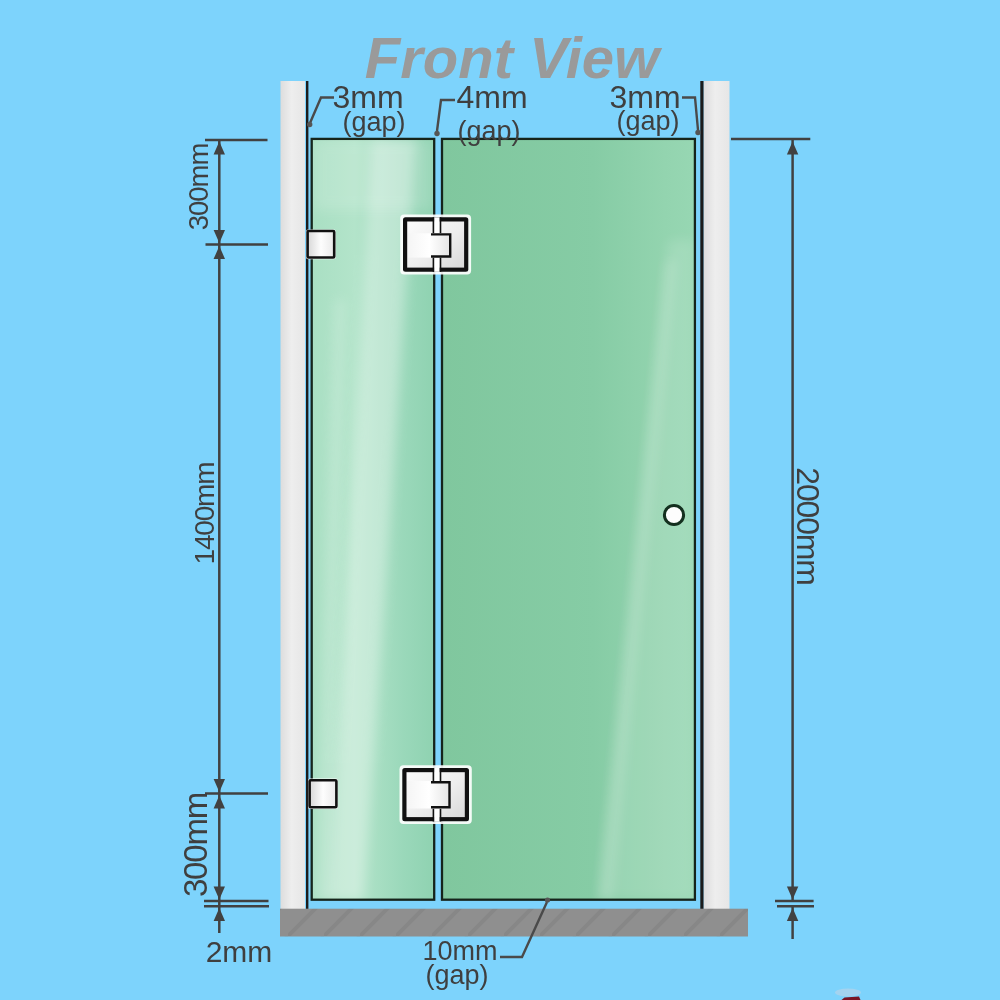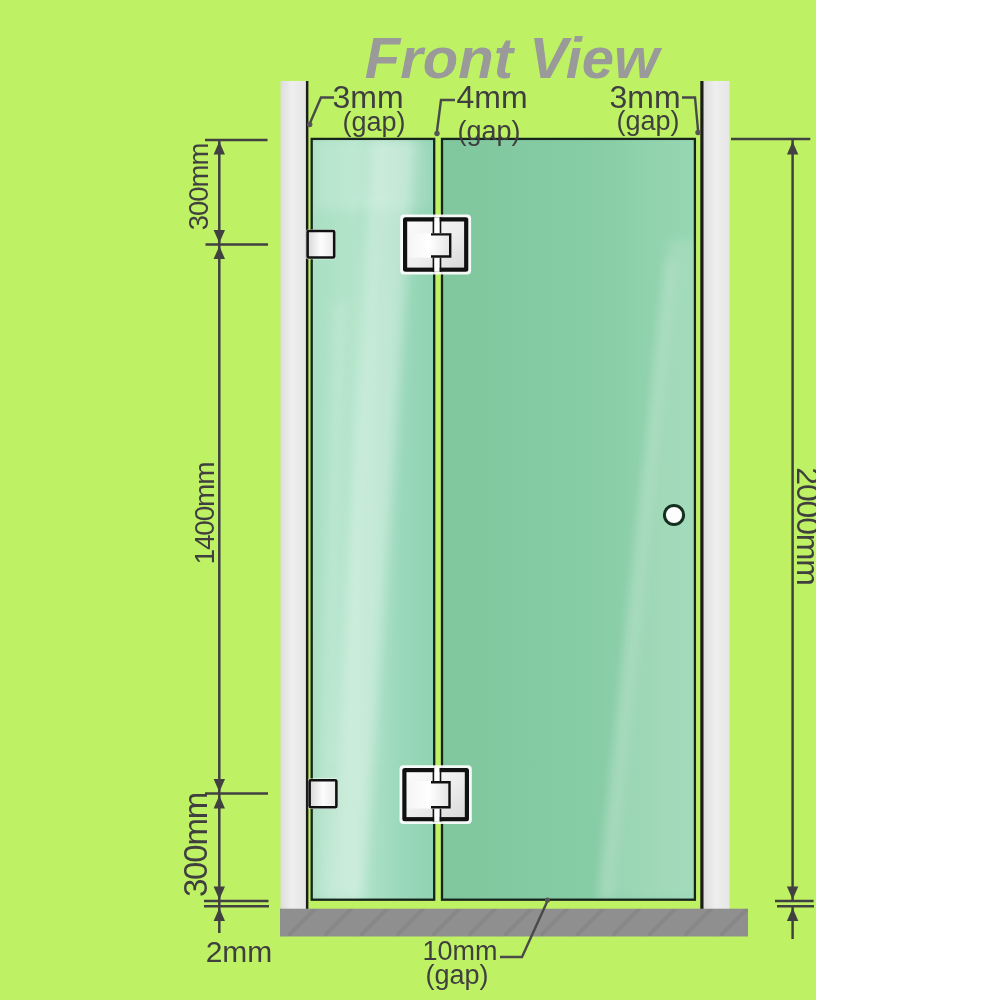--- a/index.html
+++ b/index.html
@@ -1,16 +1,16 @@
 <!DOCTYPE html>
 <html><head>
 <meta charset="utf-8">
 <style>
   html,body{margin:0;padding:0;background:#ffffff;}
-  .page{width:816px;height:1000px;position:relative;overflow:hidden;background:#bef264;}
+  .page{width:1000px;height:1000px;position:relative;overflow:hidden;background:#7dd3fc;}
   svg{display:block;}
   text{font-family:"Liberation Sans", sans-serif;}
 </style>
 </head>
 <body>
 <div class="page">
 <svg width="1000" height="1000" viewBox="0 0 1000 1000">
 <defs>
   <linearGradient id="wallg" x1="0" y1="0" x2="1" y2="0">
     <stop offset="0" stop-color="#dddddd"></stop>

